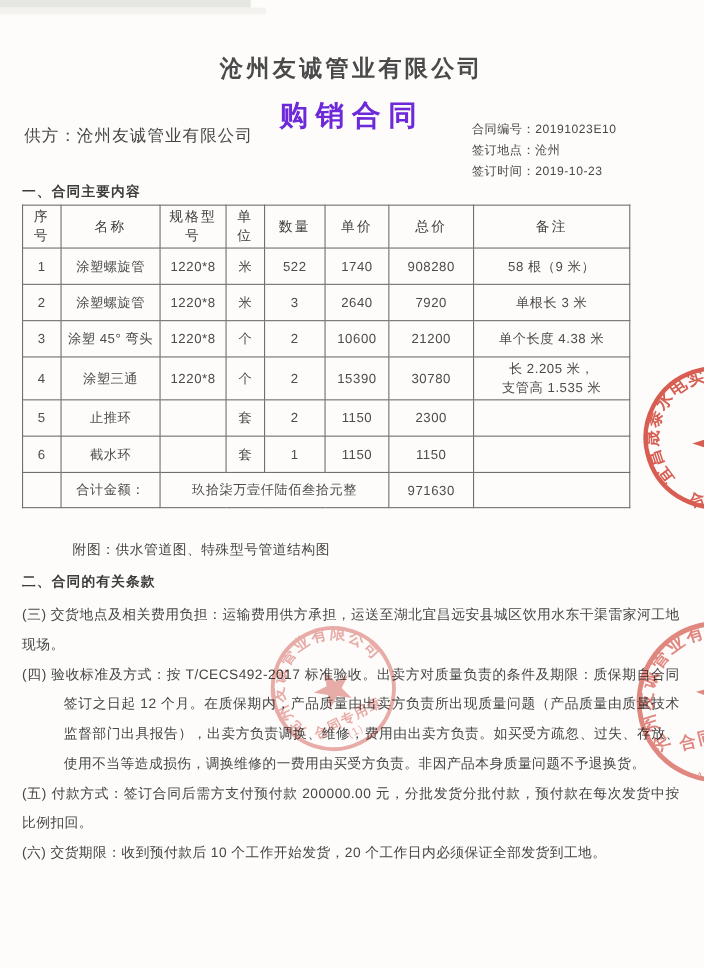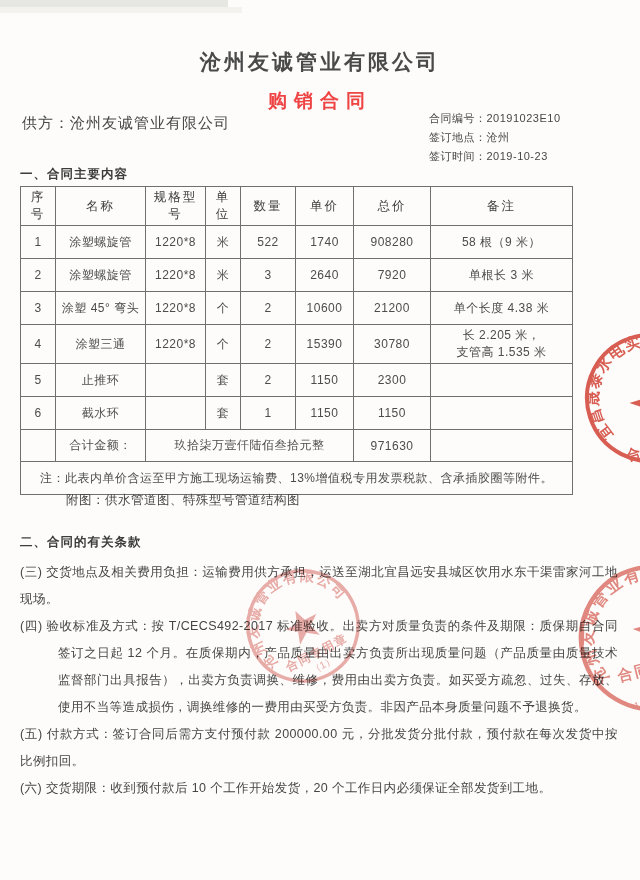--- a/index.html
+++ b/index.html
@@ -12,22 +12,22 @@
   .scan-strip-1 { position:absolute; left:0; top:0; width:228px; height:7px; background:#e6e6e3; }
   .scan-strip-2 { position:absolute; left:0; top:7px; width:242px; height:6px; background:#f3f2ef; }
 
   .company-title {
     position:absolute; top:48px; left:0; width:100%;
     text-align:center; font-size:21px; font-weight:600;
     letter-spacing:3px; color:#4a4a4a;
   }
   .doc-title {
     position:absolute; top:88px; left:0; width:100%;
-    text-align:center; font-size:19px; font-weight:600;
-    letter-spacing:7px; color:#ef4444;
+    text-align:center; font-size:26px; font-weight:600;
+    letter-spacing:7px; color:#6d28d9;
   }
   .party-line { position:absolute; left:22px; font-size:15px; color:#474747; letter-spacing:1px; }
   .supplier { top:114px; }
   .buyer { top:149px; }
   .meta-block { position:absolute; left:429px; top:109px; font-size:11px; color:#474747; line-height:19px; letter-spacing:0.5px; }
   .section-title { position:absolute; left:20px; top:166px; font-size:12.5px; font-weight:600; color:#3c3c3c; letter-spacing:1px; }
 
   table.items {
     position:absolute; left:20px; top:186px; width:552px;
     border-collapse:collapse; table-layout:fixed;
@@ -37,21 +37,21 @@
     border:1px solid #6f6f6f; text-align:center; vertical-align:middle;
     padding:2px 3px; white-space:pre-line; font-weight:normal;
     letter-spacing:0.5px; overflow:hidden;
   }
   table.items th { height:30px; font-size:12.5px; color:#3e3e3e; letter-spacing:2px; }
   table.items td { height:33px; }
   tr.total-row td { height:32px; }
   td.note-cell { height:32px; text-align:left; padding-left:4px; font-size:12px; letter-spacing:0.3px; }
 
   .after-table { position:absolute; left:20px; top:490px; width:598px; font-size:12.5px; color:#454545; }
-  .attachment { line-height:20px; margin-bottom:22px; letter-spacing:0.5px;padding-left:46px; }
+  .attachment { line-height:20px; margin-bottom:9px; letter-spacing:0.5px;padding-left:46px; }
   .section2 { line-height:20px; margin-bottom:7px; font-weight:600; color:#3c3c3c; letter-spacing:1px; }
   p.clause { line-height:27px; text-align:justify; letter-spacing:0.4px; margin:0; }
   p.clause.hang { padding-left:38px; text-indent:-38px; }
 
   .stamp { position:absolute; mix-blend-mode:multiply; pointer-events:none; }
   .stamp svg { overflow:visible; display:block; }
   .stamp-a { left:565px; top:313px; width:170px; height:170px; transform:rotate(-18deg); opacity:0.88; }
   .stamp-b { left:233px; top:556px; width:140px; height:140px; transform:rotate(-27deg); opacity:0.85; }
   .stamp-c { left:562px; top:548px; width:180px; height:180px; transform:rotate(-14deg); opacity:0.9; }
 </style>
@@ -158,23 +158,20 @@
       <td>1150</td>
       <td></td>
     </tr>
     <tr class="total-row">
       <td></td>
       <td>合计金额：</td>
       <td colspan="4">玖拾柒万壹仟陆佰叁拾元整</td>
       <td>971630</td>
       <td></td>
     </tr>
-    <tr>
-      <td colspan="8" class="note-cell">注：此表内单价含运至甲方施工现场运输费、13%增值税专用发票税款、含承插胶圈等附件。</td>
-    </tr>
   </tbody>
     </table>
 
   <div class="after-table">
     <div class="attachment">附图：供水管道图、特殊型号管道结构图</div>
     <div class="section2">二、合同的有关条款</div>
     <p class="clause">(三) 交货地点及相关费用负担：运输费用供方承担，运送至湖北宜昌远安县城区饮用水东干渠雷家河工地现场。</p>
     <p class="clause hang">(四) 验收标准及方式：按 T/CECS492-2017 标准验收。出卖方对质量负责的条件及期限：质保期自合同签订之日起 12 个月。在质保期内，产品质量由出卖方负责所出现质量问题（产品质量由质量技术监督部门出具报告），出卖方负责调换、维修，费用由出卖方负责。如买受方疏忽、过失、存放、使用不当等造成损伤，调换维修的一费用由买受方负责。非因产品本身质量问题不予退换货。</p>
     <p class="clause">(五) 付款方式：签订合同后需方支付预付款 200000.00 元，分批发货分批付款，预付款在每次发货中按比例扣回。</p>
     <p class="clause">(六) 交货期限：收到预付款后 10 个工作开始发货，20 个工作日内必须保证全部发货到工地。</p>

